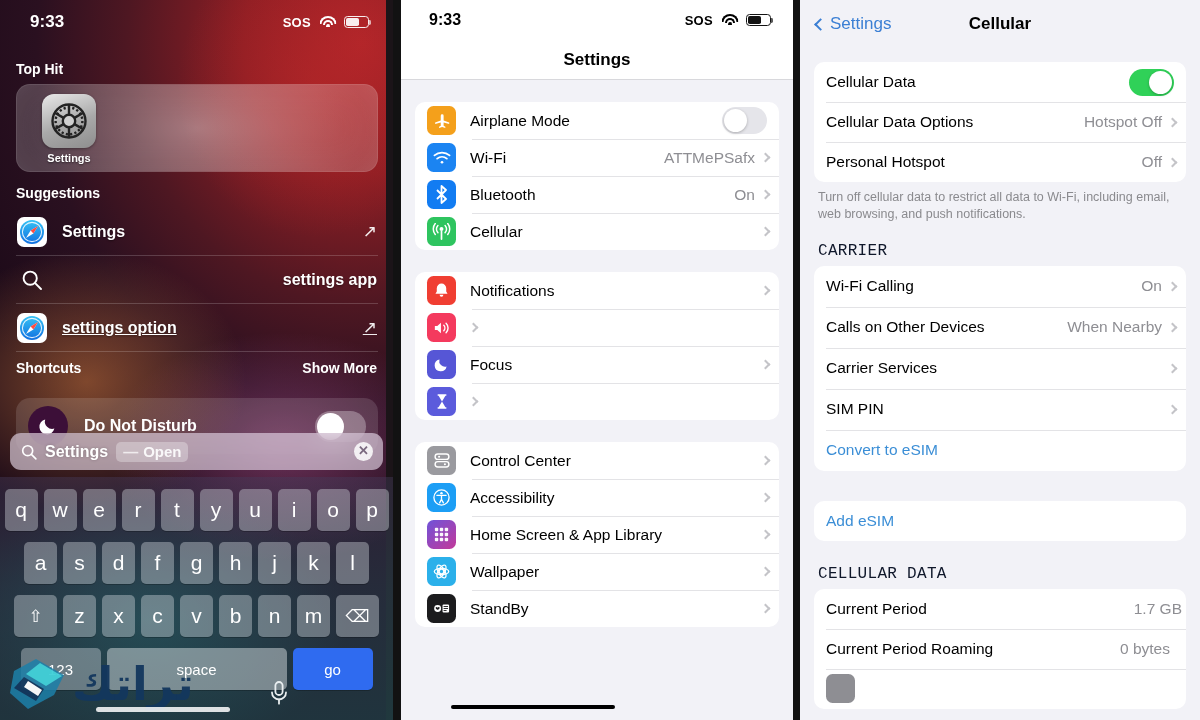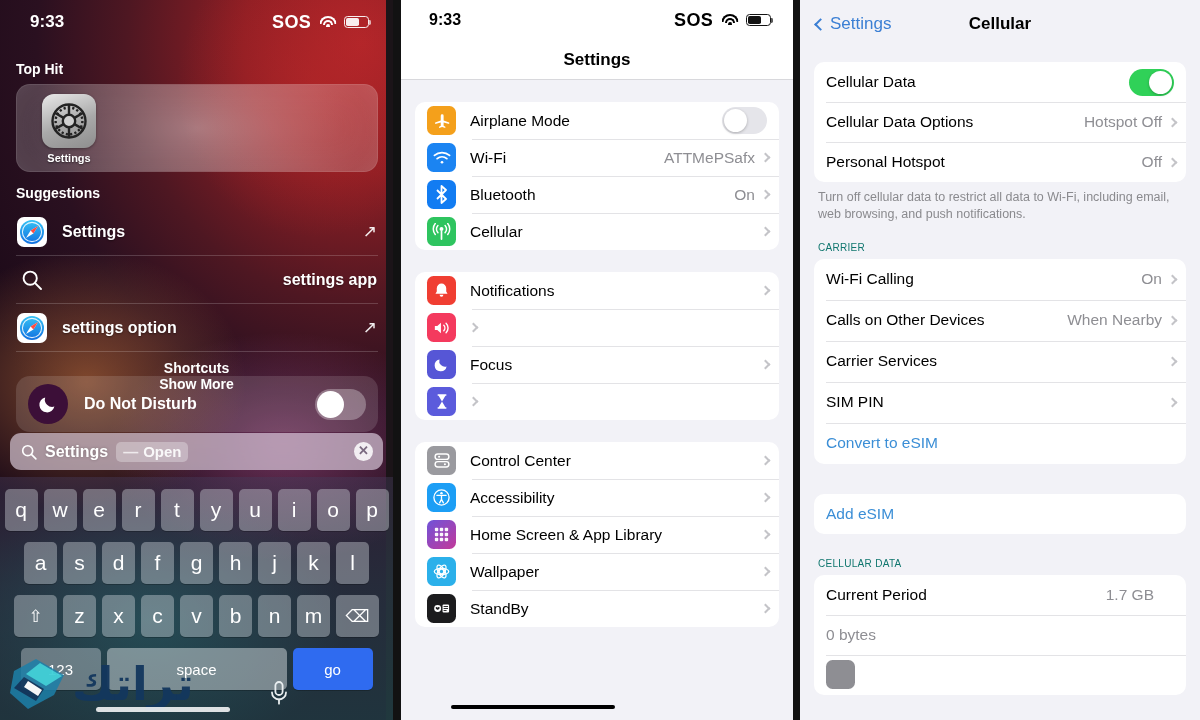--- a/index.html
+++ b/index.html
@@ -28,21 +28,21 @@
       radial-gradient(62% 22% at 72% 62%, rgba(178,84,148,.50) 0%, rgba(178,84,148,0) 72%),
       radial-gradient(70% 26% at 38% 86%, rgba(32,120,120,.55) 0%, rgba(32,120,120,0) 72%),
       radial-gradient(50% 30% at 80% 12%, rgba(190,40,40,.45) 0%, rgba(190,40,40,0) 70%);
   }
   .p1-right-edge { position:absolute; top:0; right:0; width:7px; height:720px; background:#1b1418; }
 
   .statusbar1 { position:absolute; top:0; left:0; width:393px; height:44px; display:flex;
       align-items:center; justify-content:space-between; padding:0 24px 0 30px; color:#fff;
       font-size:17px; font-weight:bold; letter-spacing:.1px; z-index:6; }
   .sb-right { display:flex; align-items:center; gap:8px; }
-  .sb-sos { font-size:18px; font-weight:bold; letter-spacing:.3px;margin-left:29px; }
+  .sb-sos { font-size:13px; font-weight:bold; letter-spacing:.3px;margin-left:29px; }
 
   .wifi-glyph { display:inline-block; width:17px; height:13px; position:relative; }
   .wifi-glyph i { position:absolute; border:2px solid currentColor; border-bottom:none;
       border-radius:50% 50% 0 0 / 100% 100% 0 0; left:50%; transform:translateX(-50%); }
   .wifi-glyph i:nth-child(1){ width:17px; height:8px; top:0; }
   .wifi-glyph i:nth-child(2){ width:10px; height:5px; top:4px; }
   .wifi-glyph i:nth-child(3){ width:4px;  height:3px; top:8px; border-width:2px; }
 
   .batt { width:25px; height:12.5px; border:1.4px solid currentColor; border-radius:3.6px;
       position:relative; opacity:.92; padding:1.4px; }
@@ -65,34 +65,34 @@
   .tophit-inner { position:absolute; top:9px; left:18px; width:68px; text-align:center; }
   .appicon-settings { width:54px; height:54px; border-radius:12px; margin:0 auto;
       background:linear-gradient(160deg,#e9e9e9,#a9a9a9 55%,#8e8e8e);
       position:relative; box-shadow:0 1px 3px rgba(0,0,0,.35); }
   .gear-svg { position:absolute; inset:0; }
   .tophit-name { color:#fff; font-size:11px; font-weight:bold; margin-top:4px;
       text-shadow:0 1px 2px rgba(0,0,0,.5); }
 
   .srow { position:absolute; left:0; width:393px; height:47px; display:flex; align-items:center;
       padding:0 16px; color:#fff; }
-  .srow.r1 { top:208px; } .srow.r2 { top:256px;text-align:right; } .srow.r3 { top:304px; }
+  .srow.r1 { top:208px; } .srow.r2 { top:256px;text-align:right; } .srow.r3 { top:304px;text-decoration:underline; }
   .srow .sico { width:32px; height:32px; flex:0 0 32px; margin-right:14px;
       display:flex; align-items:center; justify-content:center; }
   .safari-ico { width:30px; height:30px; border-radius:7px; background:#fff;
       display:flex; align-items:center; justify-content:center; overflow:hidden; }
   .srow .slabel { font-size:16px; font-weight:bold; flex:1; text-shadow:0 1px 2px rgba(0,0,0,.4); }
   .srow .arrow { font-size:17px; opacity:.92; font-weight:300; }
   .row-div { position:absolute; left:16px; width:362px; height:1px; background:rgba(255,255,255,.18); }
 
   .shortcuts-head { position:absolute; top:360px; left:0; width:393px; padding:0 16px;
-      display:flex; justify-content:space-between; align-items:center; color:#fff;flex-direction:column; }
+      display:flex; justify-content:space-between; align-items:center; color:#fff; }
   .shortcuts-head b { font-size:14px; } .shortcuts-head span { font-size:14px; font-weight:bold; }
 
-  .dnd-row { position:absolute; top:376px; left:16px; width:362px; height:56px;
+  .dnd-row { position:absolute; top:398px; left:16px; width:362px; height:56px;
       border-radius:14px; background:rgba(255,255,255,.13); display:flex; align-items:center; padding:0 12px; }
   .dnd-ico { width:40px; height:40px; border-radius:50%; background:#3c0f38;
       display:flex; align-items:center; justify-content:center; margin-right:16px; }
   .dnd-label { color:#fff; font-size:16px; font-weight:bold; flex:1; }
   .dnd-toggle { width:51px; height:31px; border-radius:16px; background:rgba(255,255,255,.30); position:relative; }
   .dnd-toggle::after { content:""; position:absolute; left:2px; top:2px; width:27px; height:27px;
       border-radius:50%; background:#fff; }
 
   .searchbar { position:absolute; top:433px; left:10px; width:373px; height:37px; border-radius:11px;
       background:rgba(232,220,235,.62); display:flex; align-items:center; padding:0 10px;
@@ -167,21 +167,21 @@
   .cell .linklab { font-size:15.5px; color:#3b8ed6; flex:1; }
 
   .tog { width:45px; height:27px; border-radius:14px; position:relative; margin-right:12px; flex:0 0 45px; }
   .tog.off { background:#e5e5ea; }
   .tog.on  { background:#30d158; }
   .tog::after { content:""; position:absolute; top:2px; width:23px; height:23px; border-radius:50%;
       background:#fff; box-shadow:0 1px 3px rgba(0,0,0,.25); }
   .tog.off::after { left:2px; } .tog.on::after { right:2px; }
 
   .footnote { font-size:12.5px; color:#8a8a8e; line-height:1.38; padding:7px 18px 0 18px; }
-  .grouphead { font-size:10px; color:#0f766e; letter-spacing:.3px; padding:18px 18px 6px 18px; }
+  .grouphead { font-size:16px; color:#0f172a; letter-spacing:.3px; padding:18px 18px 6px 18px;font-family:Liberation Mono, monospace; }
 
   
   .ic.orange{background:#f4a01b;} .ic.blue{background:#1b84f2;} .ic.bluedk{background:#127cf2;}
   .ic.green{background:#2ec45f;} .ic.red{background:#f03e32;} .ic.pink{background:#f43a5e;}
   .ic.indigo{background:#5656d6;} .ic.purple{background:#5b5bdc;} .ic.gray{background:#8e8e93;}
   .ic.darkgray{background:#9a9a9f;} .ic.skyblue{background:#1c9ef5;} .ic.cyan{background:#2bb0ea;}
   .ic.black{background:#1c1c1e;}
   .ic.homescr{background:linear-gradient(140deg,#6f53d9,#c3399a);}
   .ic svg{display:block;}
 
@@ -635,23 +635,24 @@
         <div class="cell" style="height:40px">
           <span class="linklab">Add eSIM</span>
         </div>
       </div>
 
       <div class="grouphead" style="padding-top:24px">CELLULAR DATA</div>
 
       <div class="group">
         <div class="cell" style="height:40px">
           <span class="lab">Current Period</span>
-          <span class="val" style="margin-right:32px">1.7 GB</span>
+          <span class="val" style="margin-right:4px">1.7 GB</span>
         </div>
         <div class="cell" style="height:40px">
+          <span class="lab">Current Period Roaming</span>
           <span class="val" style="margin-right:16px">0 bytes</span>
         </div>
         <div class="cell" style="height:40px">
           <span class="ic gray" style="margin-left:0"></span>
         </div>
       </div>
       <div class="gap"></div>
     </div>
   </div>
 

